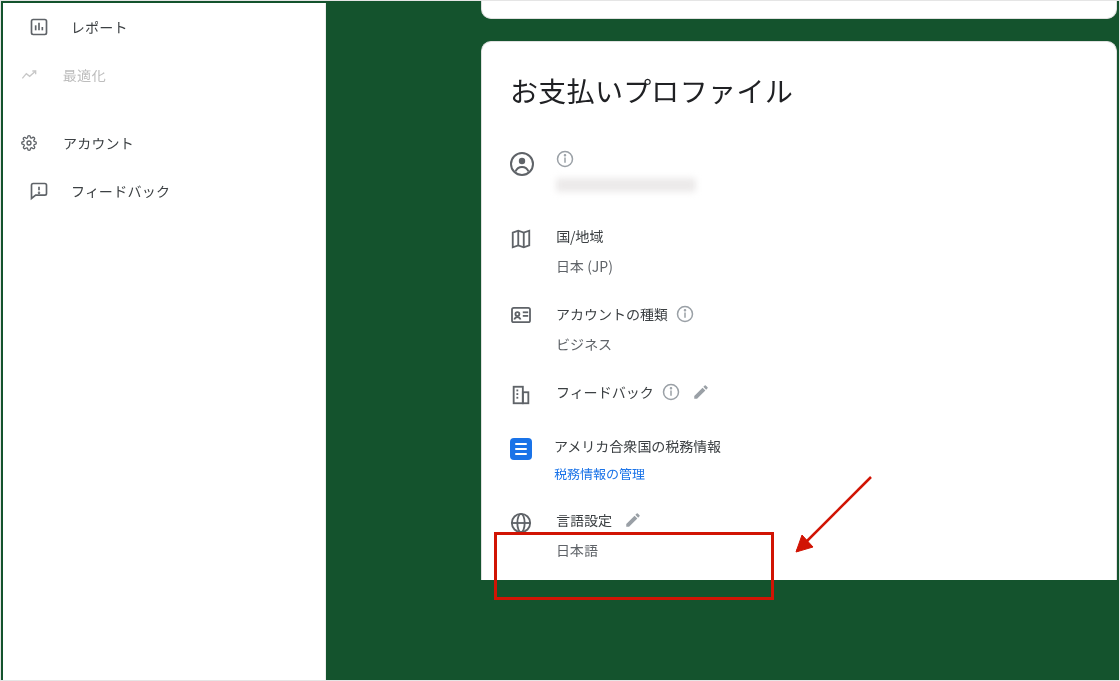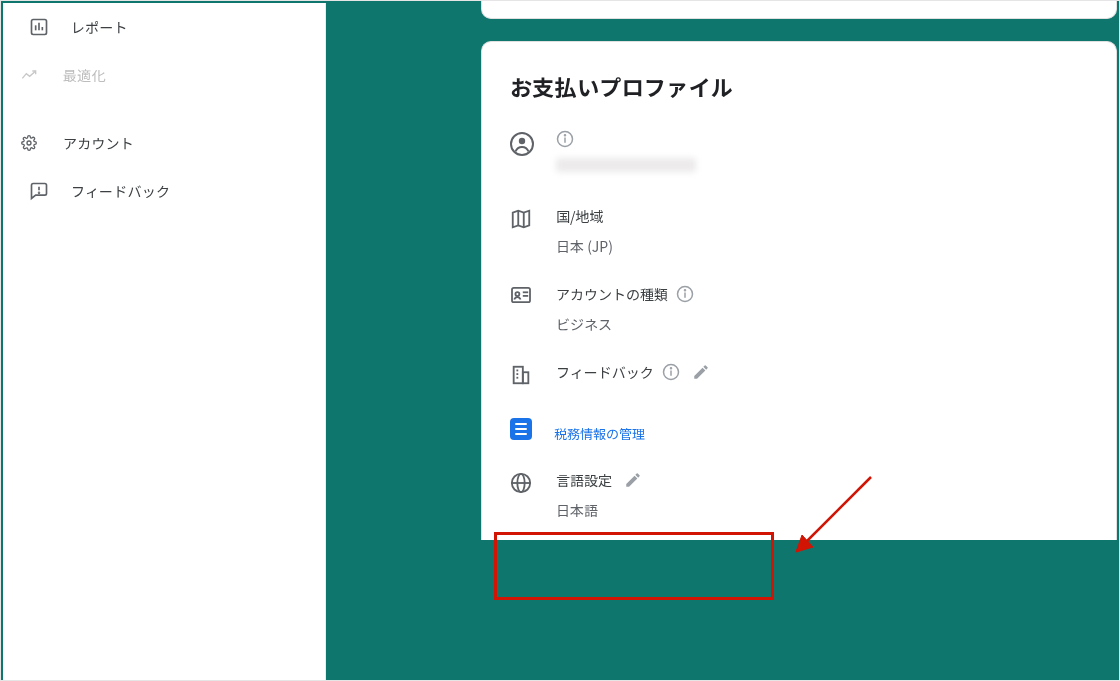--- a/index.html
+++ b/index.html
@@ -6,21 +6,21 @@
   html, body {
     width: 1120px; height: 681px;
     font-family: "Noto Sans JP", Arial, "Helvetica Neue", sans-serif;
     background: #fff;
     overflow: hidden;
   }
   .frame {
     position: relative;
     width: 1120px; height: 681px;
     border: 1px solid #e5e5e5;
-    background: #0f766e;
+    background: #14532d;
   }
 
   
   .sidebar {
     position: absolute;
     left: 2px; top: 2px;
     width: 323px; height: 677px;
     background: #fff;
     border-right: 1px solid #ededed;
   }
@@ -74,24 +74,24 @@
   .card {
     position: absolute; left: 0; top: 40px;
     width: 636px;
     background: #fff;
     border: 1px solid #e0e0e0;
     border-bottom: none;
     border-radius: 10px 10px 0 0;
     padding: 28px 28px 20px 28px;
   }
   .card-title {
-    font-size: 22px;
+    font-size: 28px;
     color: #202124;
-    font-weight: 700;
-    margin-bottom: 28px;
+    font-weight: 400;
+    margin-bottom: 40px;
     letter-spacing: .3px;
   }
 
   .row {
     display: flex;
     margin-bottom: 28px;
   }
   .row .row-icon {
     width: 24px; height: 24px;
     margin-top: 2px;
@@ -328,20 +328,23 @@
         </div>
       </div>
 
       <div class="row" style="margin-bottom:26px;">
         <span class="sq-icon">
           <span></span>
             <span></span>
             <span></span>
         </span>
         <div class="row-body">
+          <div class="row-label-line">
+            <span>アメリカ合衆国の税務情報</span>
+          </div>
           <span class="link">税務情報の管理</span>
         </div>
       </div>
 
       <div class="row" style="margin-bottom:0;">
         <span class="row-icon">
           <svg width="22" height="22" viewBox="0 0 24 24" fill="none" stroke="#5f6368" stroke-width="2">
             <circle cx="12" cy="12" r="10"></circle>
             <ellipse cx="12" cy="12" rx="4" ry="10"></ellipse>
             <line x1="2" y1="12" x2="22" y2="12"></line>

